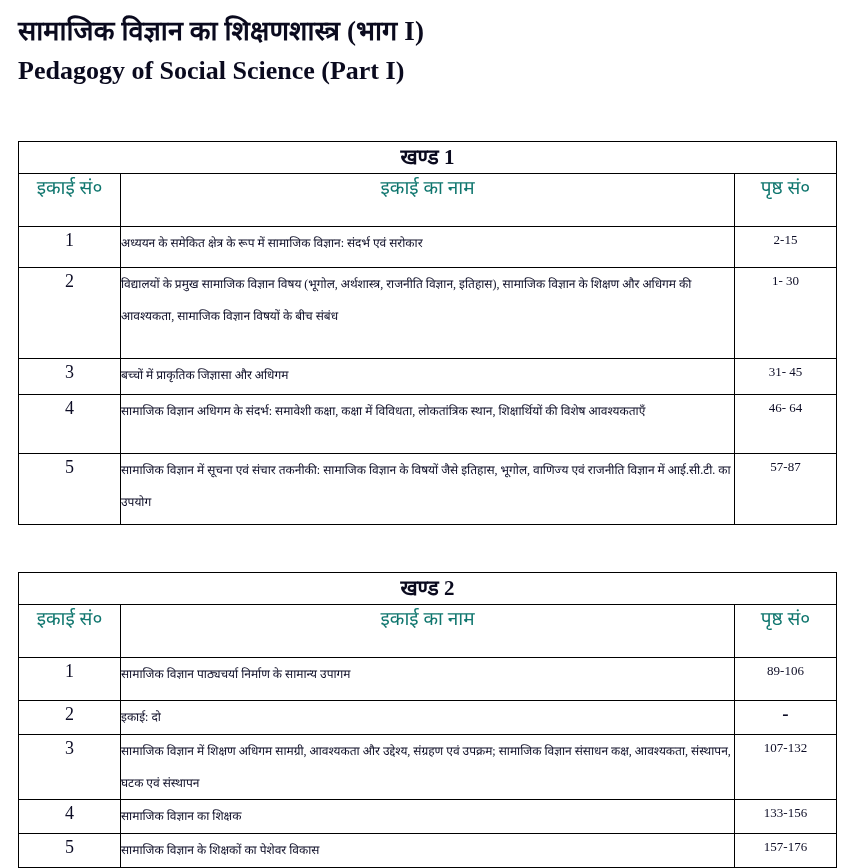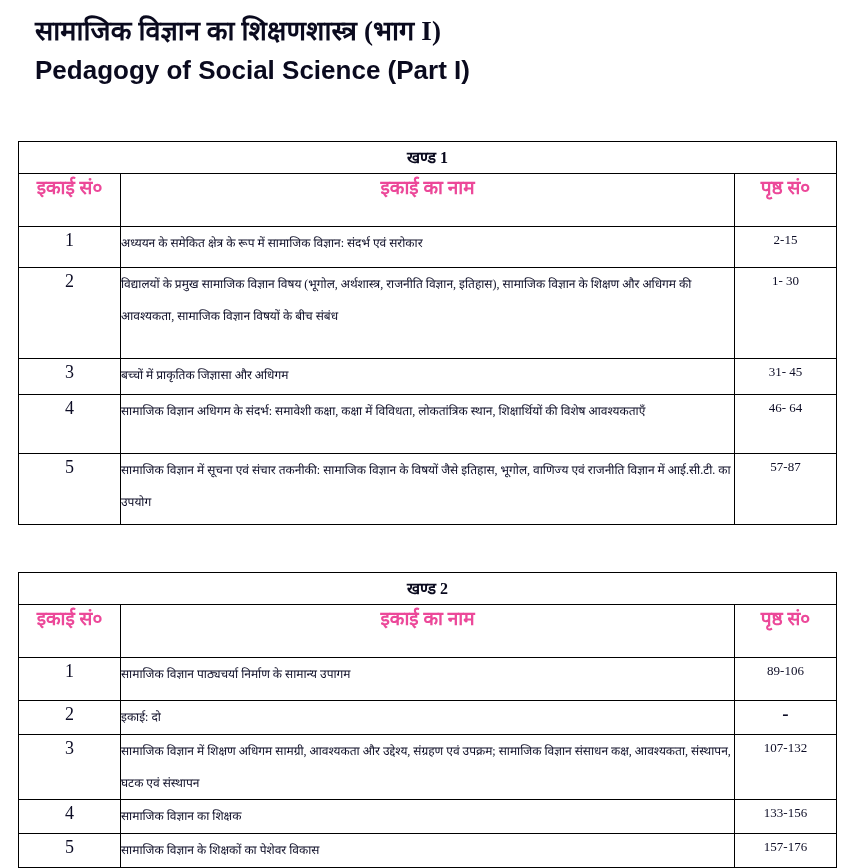--- a/index.html
+++ b/index.html
@@ -19,36 +19,36 @@
   .page {
     position: relative;
     width: 853px;
     height: 868px;
     box-sizing: border-box;
   }
 
   
   .title-block {
     position: absolute;
-    left: 35px;
+    left: 18px;
     top: 14px;
     width: 800px;
   }
   .title-hi {
     font-family: "Liberation Serif", "DejaVu Serif", serif;
     font-size: 27px;
     font-weight: bold;
     line-height: 34px;
     letter-spacing: 0.1px;
     color: #0a0a1e;
     margin: 0;
     white-space: nowrap;
   }
   .title-en {
-    font-family: Liberation Sans, sans-serif;
+    font-family: Liberation Serif, serif;
     font-size: 26px;
     font-weight: bold;
     line-height: 33px;
     color: #0a0a1e;
     margin: 6px 0 0 0;
     white-space: nowrap;
   }
 
   
   .tbl-wrap {
@@ -73,32 +73,32 @@
 
   
   col.c-num  { width: 102px; }
   col.c-name { width: 614px; }
   col.c-page { width: 102px; }
 
   
   .banner {
     height: 31px;
     text-align: center;
-    font-size: 16px;
+    font-size: 21px;
     font-weight: bold;
     line-height: 31px;
     color: #0a0a1e;
   }
 
   
   .colhead {
     height: 53px;
     font-size: 19px;
-    font-weight: bold;
-    color: #ec4899;
+    font-weight: normal;
+    color: #0f766e;
     text-align: center;
     vertical-align: top;
     padding-top: 6px;
     box-sizing: border-box;
   }
 
   
   .cell-num {
     text-align: center;
     font-size: 18px;

